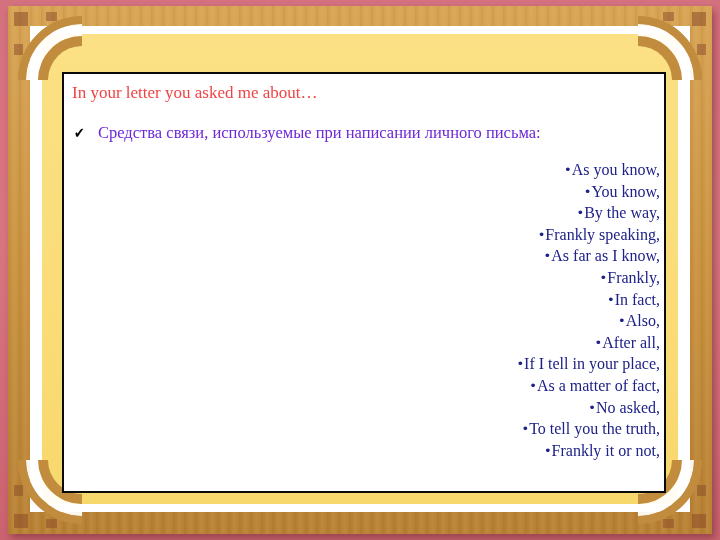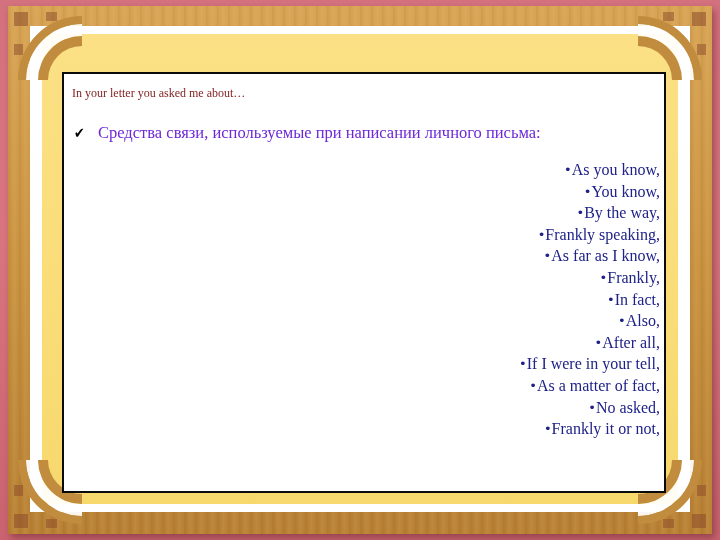--- a/index.html
+++ b/index.html
@@ -100,22 +100,22 @@
 
   #content-inner {
     position: absolute;
     left: 8px;
     top: 5px;
     right: 4px;
     bottom: 0;
   }
 
   .lead-line {
-    font-size: 12px;
-    color: #7f1d1d;
+    font-size: 17px;
+    color: #ef4444;
     line-height: 20px;
     margin: 4px 0 0 0;
     white-space: nowrap;
   }
 
   .check-row {
     display: flex;
     align-items: baseline;
     margin-top: 20px;
     white-space: nowrap;
@@ -224,22 +224,23 @@
       <ul id="phrase-list">
         <li><span class="dot">•</span><span>As you know,</span></li>
         <li><span class="dot">•</span><span>You know,</span></li>
         <li><span class="dot">•</span><span>By the way,</span></li>
         <li><span class="dot">•</span><span>Frankly speaking,</span></li>
         <li><span class="dot">•</span><span>As far as I know,</span></li>
         <li><span class="dot">•</span><span>Frankly,</span></li>
         <li><span class="dot">•</span><span>In fact,</span></li>
         <li><span class="dot">•</span><span>Also,</span></li>
         <li><span class="dot">•</span><span>After all,</span></li>
-        <li><span class="dot">•</span><span>If I were in your tell,</span></li>
+        <li><span class="dot">•</span><span>If I tell in your place,</span></li>
         <li><span class="dot">•</span><span>As a matter of fact,</span></li>
         <li><span class="dot">•</span><span>No asked,</span></li>
+        <li><span class="dot">•</span><span>To tell you the truth,</span></li>
         <li><span class="dot">•</span><span>Frankly it or not,</span></li>
       </ul>
 
     </div>
   </div>
 
 </div>
 
 </body></html>

